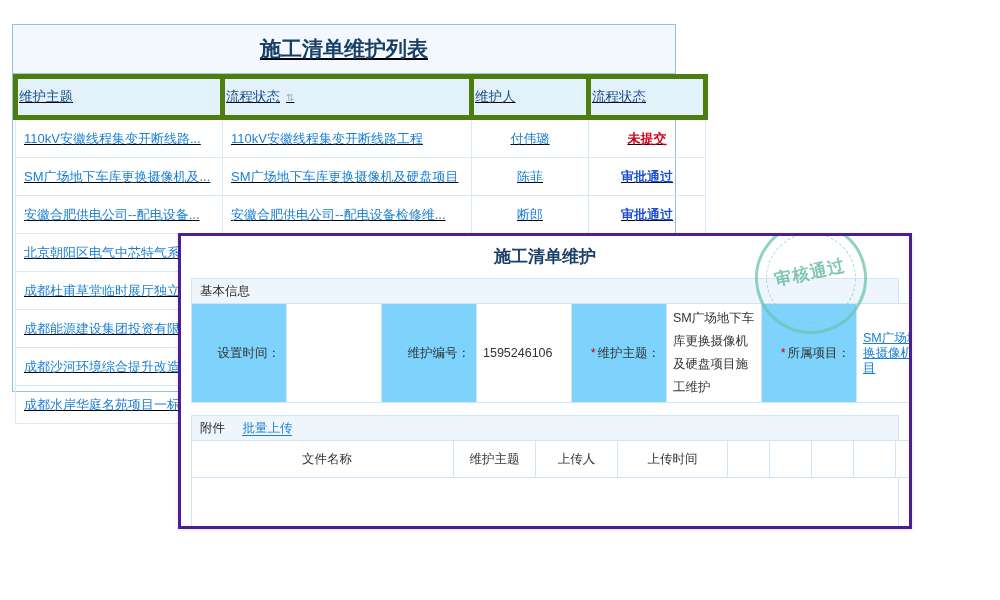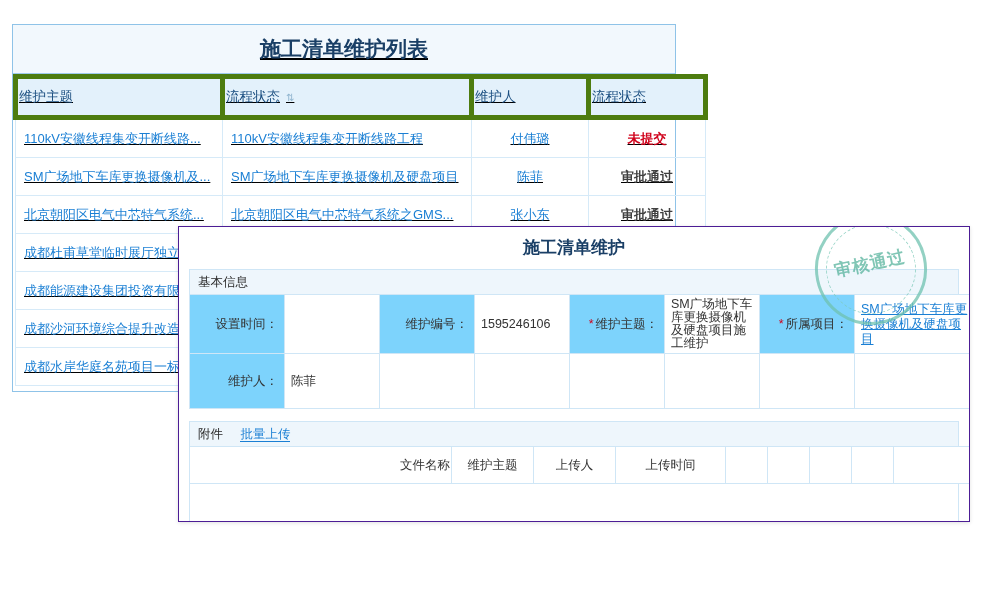--- a/index.html
+++ b/index.html
@@ -58,41 +58,41 @@
     border: 1px solid #d6eaf8;
     font-size: 13px;
     color: #1a7fd4;
     padding: 0 8px;
     white-space: nowrap;
     overflow: hidden;
     text-overflow: ellipsis;
   }
   .list-table td.c-center { text-align: center; }
   .list-table td.status-red { color: #d0021b; font-weight: bold; }
-  .list-table td.status-green { color: #404040; font-weight: bold; text-align: center; }
+  .list-table td.status-green { color: #1d4ed8; font-weight: bold; text-align: center; }
   .col-1 { width: 200px; }
   .col-2 { width: 242px; }
   .col-3 { width: 110px; }
   .col-4 { width: 110px; }
   .sort-mark {
     font-size: 10px;
     color: #8fb4cf;
     margin-left: 6px;
     vertical-align: middle;
   }
 
   
   .detail-window {
     position: absolute;
     left: 178px;
-    top: 226px;
-    width: 792px;
+    top: 233px;
+    width: 734px;
     height: 296px;
     background: #ffffff;
-    border: 1px solid #4c1d95;
+    border: 3px solid #4c1d95;
     box-sizing: border-box;
     box-shadow: 0 1px 4px rgba(0,0,0,0.12);
     overflow: hidden;
   }
   .detail-title {
     height: 42px;
     line-height: 42px;
     text-align: center;
     font-size: 17px;
     font-weight: bold;
@@ -171,37 +171,37 @@
     color: #333;
   }
   .lbl {
     text-align: right;
     background: #7dd3fc;
     color: #333;
   }
   .req { color: #d0021b; margin-right: 2px; }
   .val { color: #333; }
   .val-link { color: #1a7fd4; text-decoration: underline; line-height: 15px; display: block; }
-  .val-wrap { line-height: 13px; }
+  .val-wrap { line-height: 23px; }
 
   .attach-table {
     width: 100%;
     border-collapse: collapse;
     table-layout: fixed;
   }
   .attach-table th {
     height: 34px;
     border: 1px solid #cfe6f6;
     font-size: 12.5px;
     font-weight: normal;
     color: #333;
     text-align: center;
     background: #ffffff;
   }
-  .attach-table th.left { text-align: right; padding-left: 10px; }
+  .attach-table th.left { text-align: center; padding-left: 10px; }
   .attach-body {
     border: 1px solid #cfe6f6;
     border-top: none;
     height: 56px;
     background: #ffffff;
   }
 </style>
 </head>
 <body>
 
@@ -222,20 +222,26 @@
         <tr>
           <td>110kV安徽线程集变开断线路...</td>
           <td>110kV安徽线程集变开断线路工程</td>
           <td class="c-center">付伟璐</td>
           <td class="c-center status-red">未提交</td>
         </tr>
         <tr>
           <td>SM广场地下车库更换摄像机及...</td>
           <td>SM广场地下车库更换摄像机及硬盘项目</td>
           <td class="c-center">陈菲</td>
+          <td class="c-center status-green">审批通过</td>
+        </tr>
+        <tr>
+          <td>安徽合肥供电公司--配电设备...</td>
+          <td>安徽合肥供电公司--配电设备检修维...</td>
+          <td class="c-center">断郎</td>
           <td class="c-center status-green">审批通过</td>
         </tr>
         <tr>
           <td>北京朝阳区电气中芯特气系统...</td>
           <td>北京朝阳区电气中芯特气系统之GMS...</td>
           <td class="c-center">张小东</td>
           <td class="c-center status-green">审批通过</td>
         </tr>
         <tr>
           <td>成都杜甫草堂临时展厅独立展</td>
@@ -294,30 +300,20 @@
           <td class="val"></td>
           <td class="lbl">维护编号：</td>
           <td class="val">1595246106</td>
           <td class="lbl"><span class="req">*</span><span>维护主题：</span></td>
           <td class="val val-wrap">SM广场地下车库更换摄像机及硬盘项目施工维护</td>
           <td class="lbl"><span class="req">*</span><span>所属项目：</span></td>
           <td>
                 <span class="val-link">SM广场地下车库更换摄像机及硬盘项目</span>
               </td>
         </tr>
-        <tr>
-          <td class="lbl">维护人：</td>
-          <td class="val">陈菲</td>
-          <td></td>
-          <td></td>
-          <td></td>
-          <td></td>
-          <td></td>
-          <td></td>
-        </tr>
       </tbody>
         </table>
     </div>
 
     <div class="section" style="margin-top:12px;">
       <div class="section-head">
         <span>附件</span>
         <a class="batch-link" href="#">批量上传</a>
       </div>
       <table class="attach-table">

